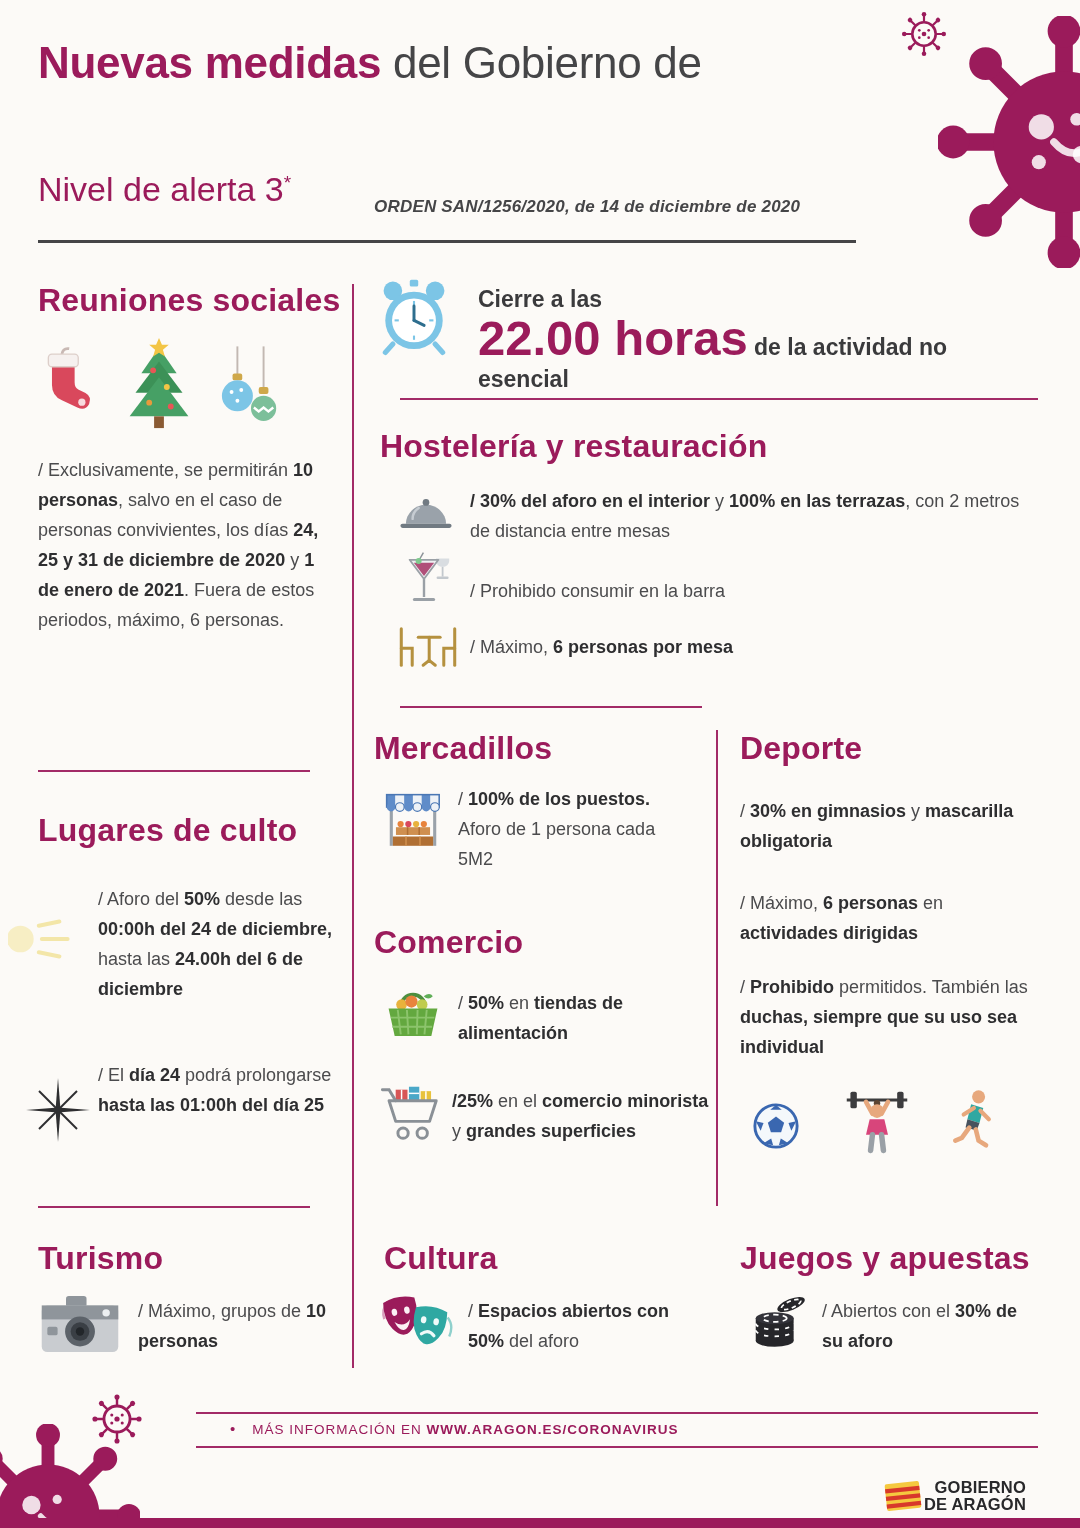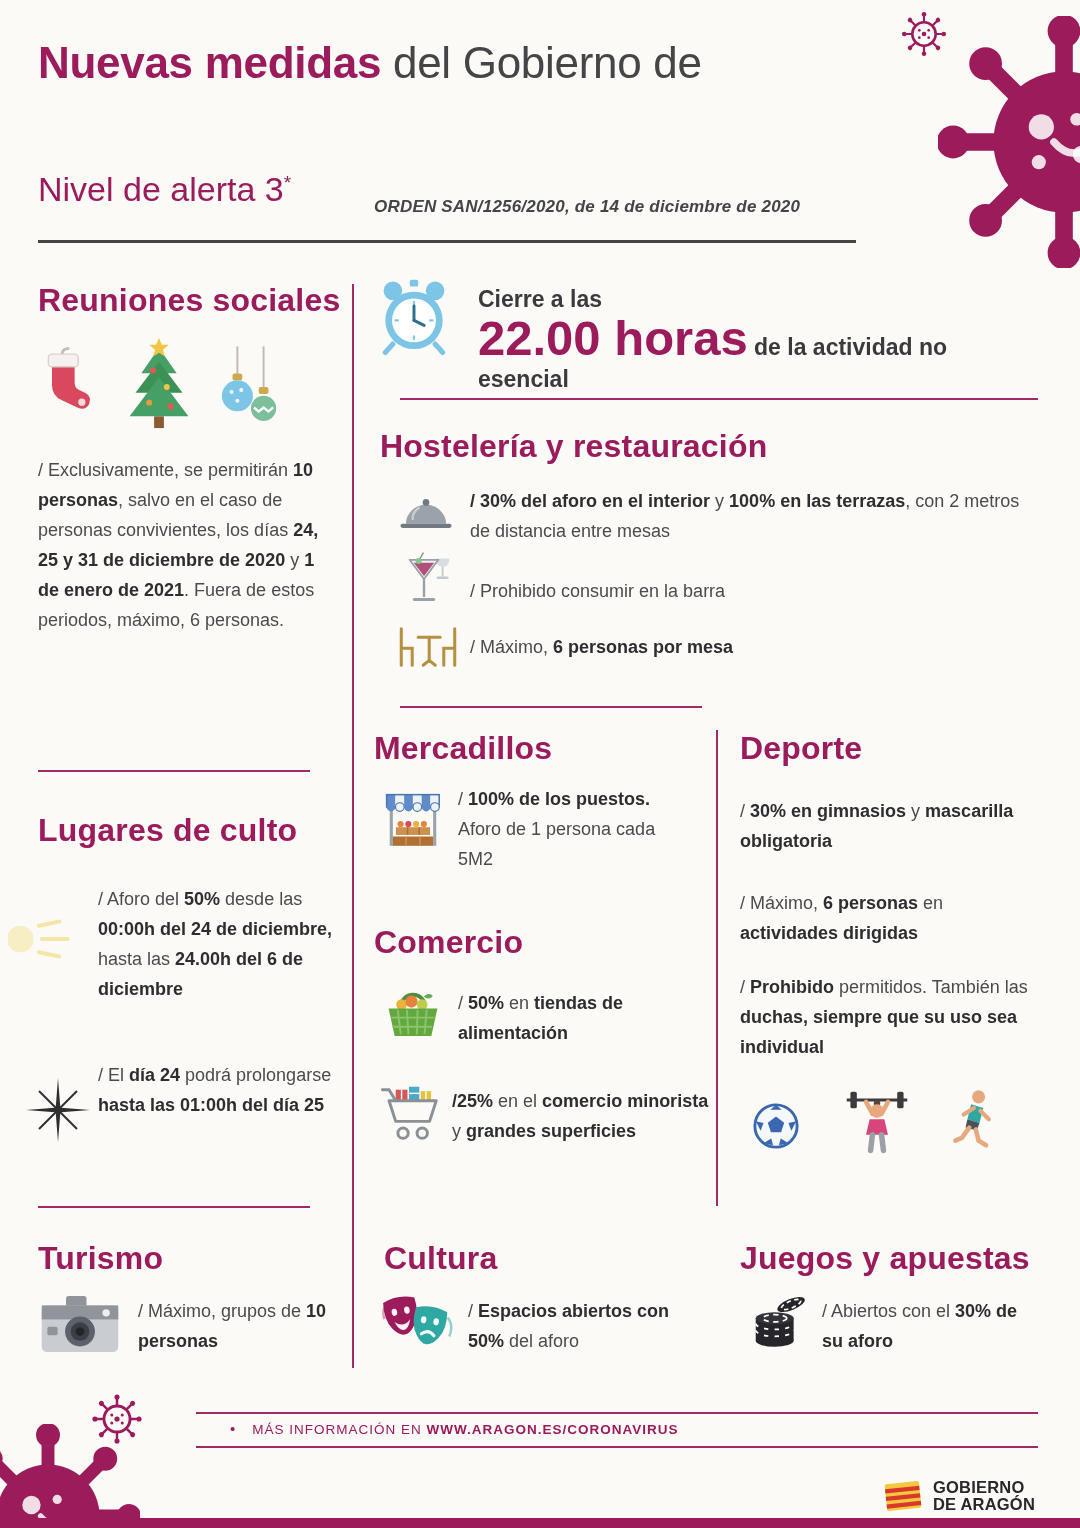--- a/index.html
+++ b/index.html
@@ -19,21 +19,21 @@
   .seg-a{color:var(--accent);}
   .closure-intro{font-size:23px;font-weight:700;color:#3a3a3c;}
   .closure-time{font-size:49px;font-weight:700;color:var(--accent);}
   .closure-scope{font-size:23px;font-weight:700;color:#3a3a3c;}
   .rule{height:2px;background:#a22a67;}
   .rule-dark{height:3px;background:#454547;}
   .vrule{width:2px;background:#a22a67;}
   .footer-info{font-size:13.5px;letter-spacing:1px;color:var(--accent);white-space:nowrap;}
   .f-bullet{margin-right:16px;font-size:15px;}
   .f-link{font-weight:700;cursor:pointer;}
-  .logo{display:flex;align-items:center;gap:9px;}
+  .logo{display:flex;align-items:center;text-align:right;}
   .logo-text{font-size:16.5px;font-weight:700;color:#28282a;line-height:17.5px;letter-spacing:.2px;}
   .bottom-bar{background:var(--accent);}
 </style>
 </head>
 <body>
 
 <div class="page">
 
   <svg width="0" height="0" style="position:absolute" aria-hidden="true">
     <defs>

